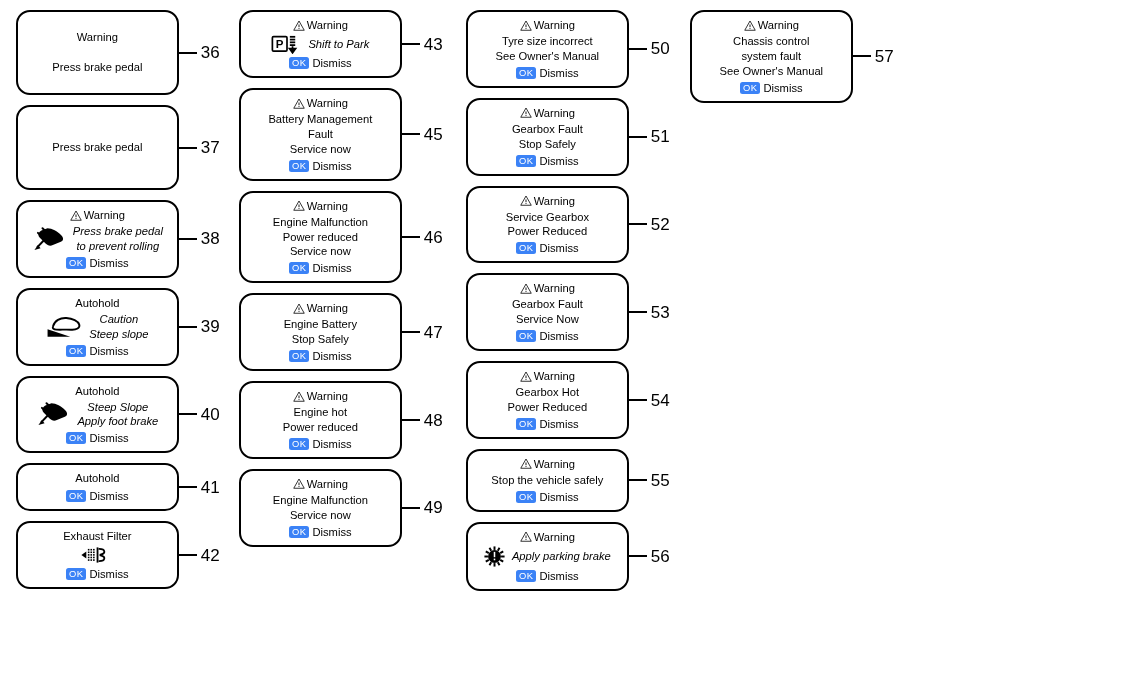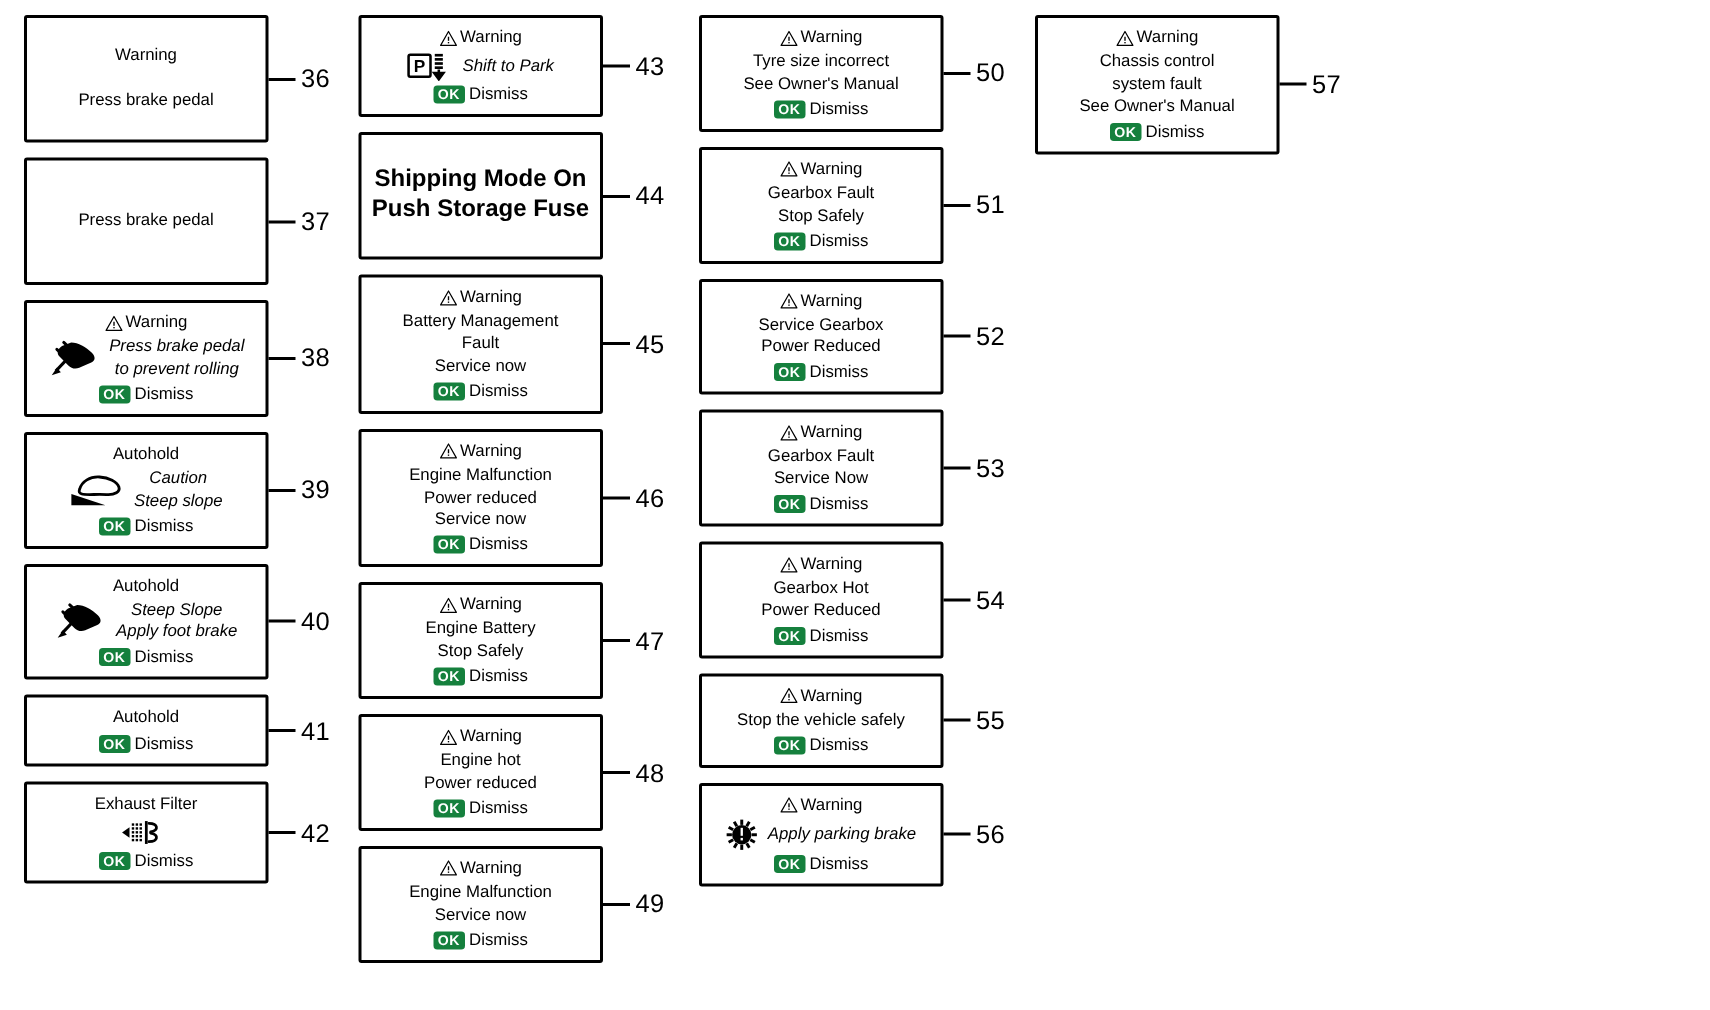--- a/index.html
+++ b/index.html
@@ -12,21 +12,21 @@
 
   .col{position:absolute;top:10px;width:204px;}
   .col-1{left:16px;} .col-2{left:239px;} .col-3{left:466px;} .col-4{left:690px;}
 
   .row{position:relative;display:flex;align-items:center;}
 
   .panel{
     box-sizing:border-box;
     width:174px;
     border:2.2px solid #000;
-    border-radius:2px;
+    border-radius:14px;
     background:#fff;
     display:flex;flex-direction:column;
     align-items:center;justify-content:center;
     padding:6px 6px 7px 6px;
     text-align:center;
   }
 
   .leader{
     flex:0 0 auto;width:18px;height:2px;background:#000;margin-left:0px;
   }
@@ -43,22 +43,22 @@
   .body-txt .ln{display:block;white-space:nowrap;}
 
   .big-txt{font-size:16px;font-weight:bold;line-height:1.22;}
   .big-txt .ln{display:block;white-space:nowrap;}
 
   .dismiss{
     display:flex;align-items:center;justify-content:center;
     gap:3px;margin-top:3px;font-size:11.2px;
   }
   .okbadge{
-    background:#15803d;color:#fff;border-radius:2.5px;
-    font-size:9.4px;font-weight:bold;letter-spacing:.4px;
+    background:#3b82f6;color:#fff;border-radius:2.5px;
+    font-size:9.4px;font-weight:normal;letter-spacing:.4px;
     padding:1px 3px 1.5px 3px;line-height:1;font-family:"Liberation Sans",sans-serif;
   }
 
   
   .iconrow{display:flex;align-items:center;justify-content:center;gap:7px;}
   .iconrow .body-txt{text-align:center;font-style:italic;}
 
   .warn-tri{display:inline-block;vertical-align:-1px;}
   .spacer{display:block;}
 </style>
@@ -262,30 +262,20 @@
           </div>
           <div class="dismiss">
             <span class="okbadge">OK</span>
             <span>Dismiss</span>
           </div>
         </div>
         <div class="leader"></div>
         <div class="refnum">43</div>
       </div>
       <div class="row" style="margin-bottom: 10px;">
-        <div class="panel" style="height: 85px;">
-          <div class="big-txt">
-            <span class="ln">Shipping Mode On</span>
-            <span class="ln">Push Storage Fuse</span>
-          </div>
-        </div>
-        <div class="leader"></div>
-        <div class="refnum">44</div>
-      </div>
-      <div class="row" style="margin-bottom: 10px;">
         <div class="panel">
           <div class="hdr">
             <span style="display: inline-flex;">
               <svg width="12" height="11" viewBox="0 0 24 22" class="warn-tri">
                 <path d="M12 2 L22.5 20.5 L1.5 20.5 Z" fill="none" stroke="#000" stroke-width="1.6" stroke-linejoin="round"></path>
                 <rect x="11.1" y="9" width="1.8" height="5.4" fill="#000"></rect>
                 <rect x="11.1" y="16" width="1.8" height="1.8" fill="#000"></rect>
               </svg>
             </span>
             <span>Warning</span>

